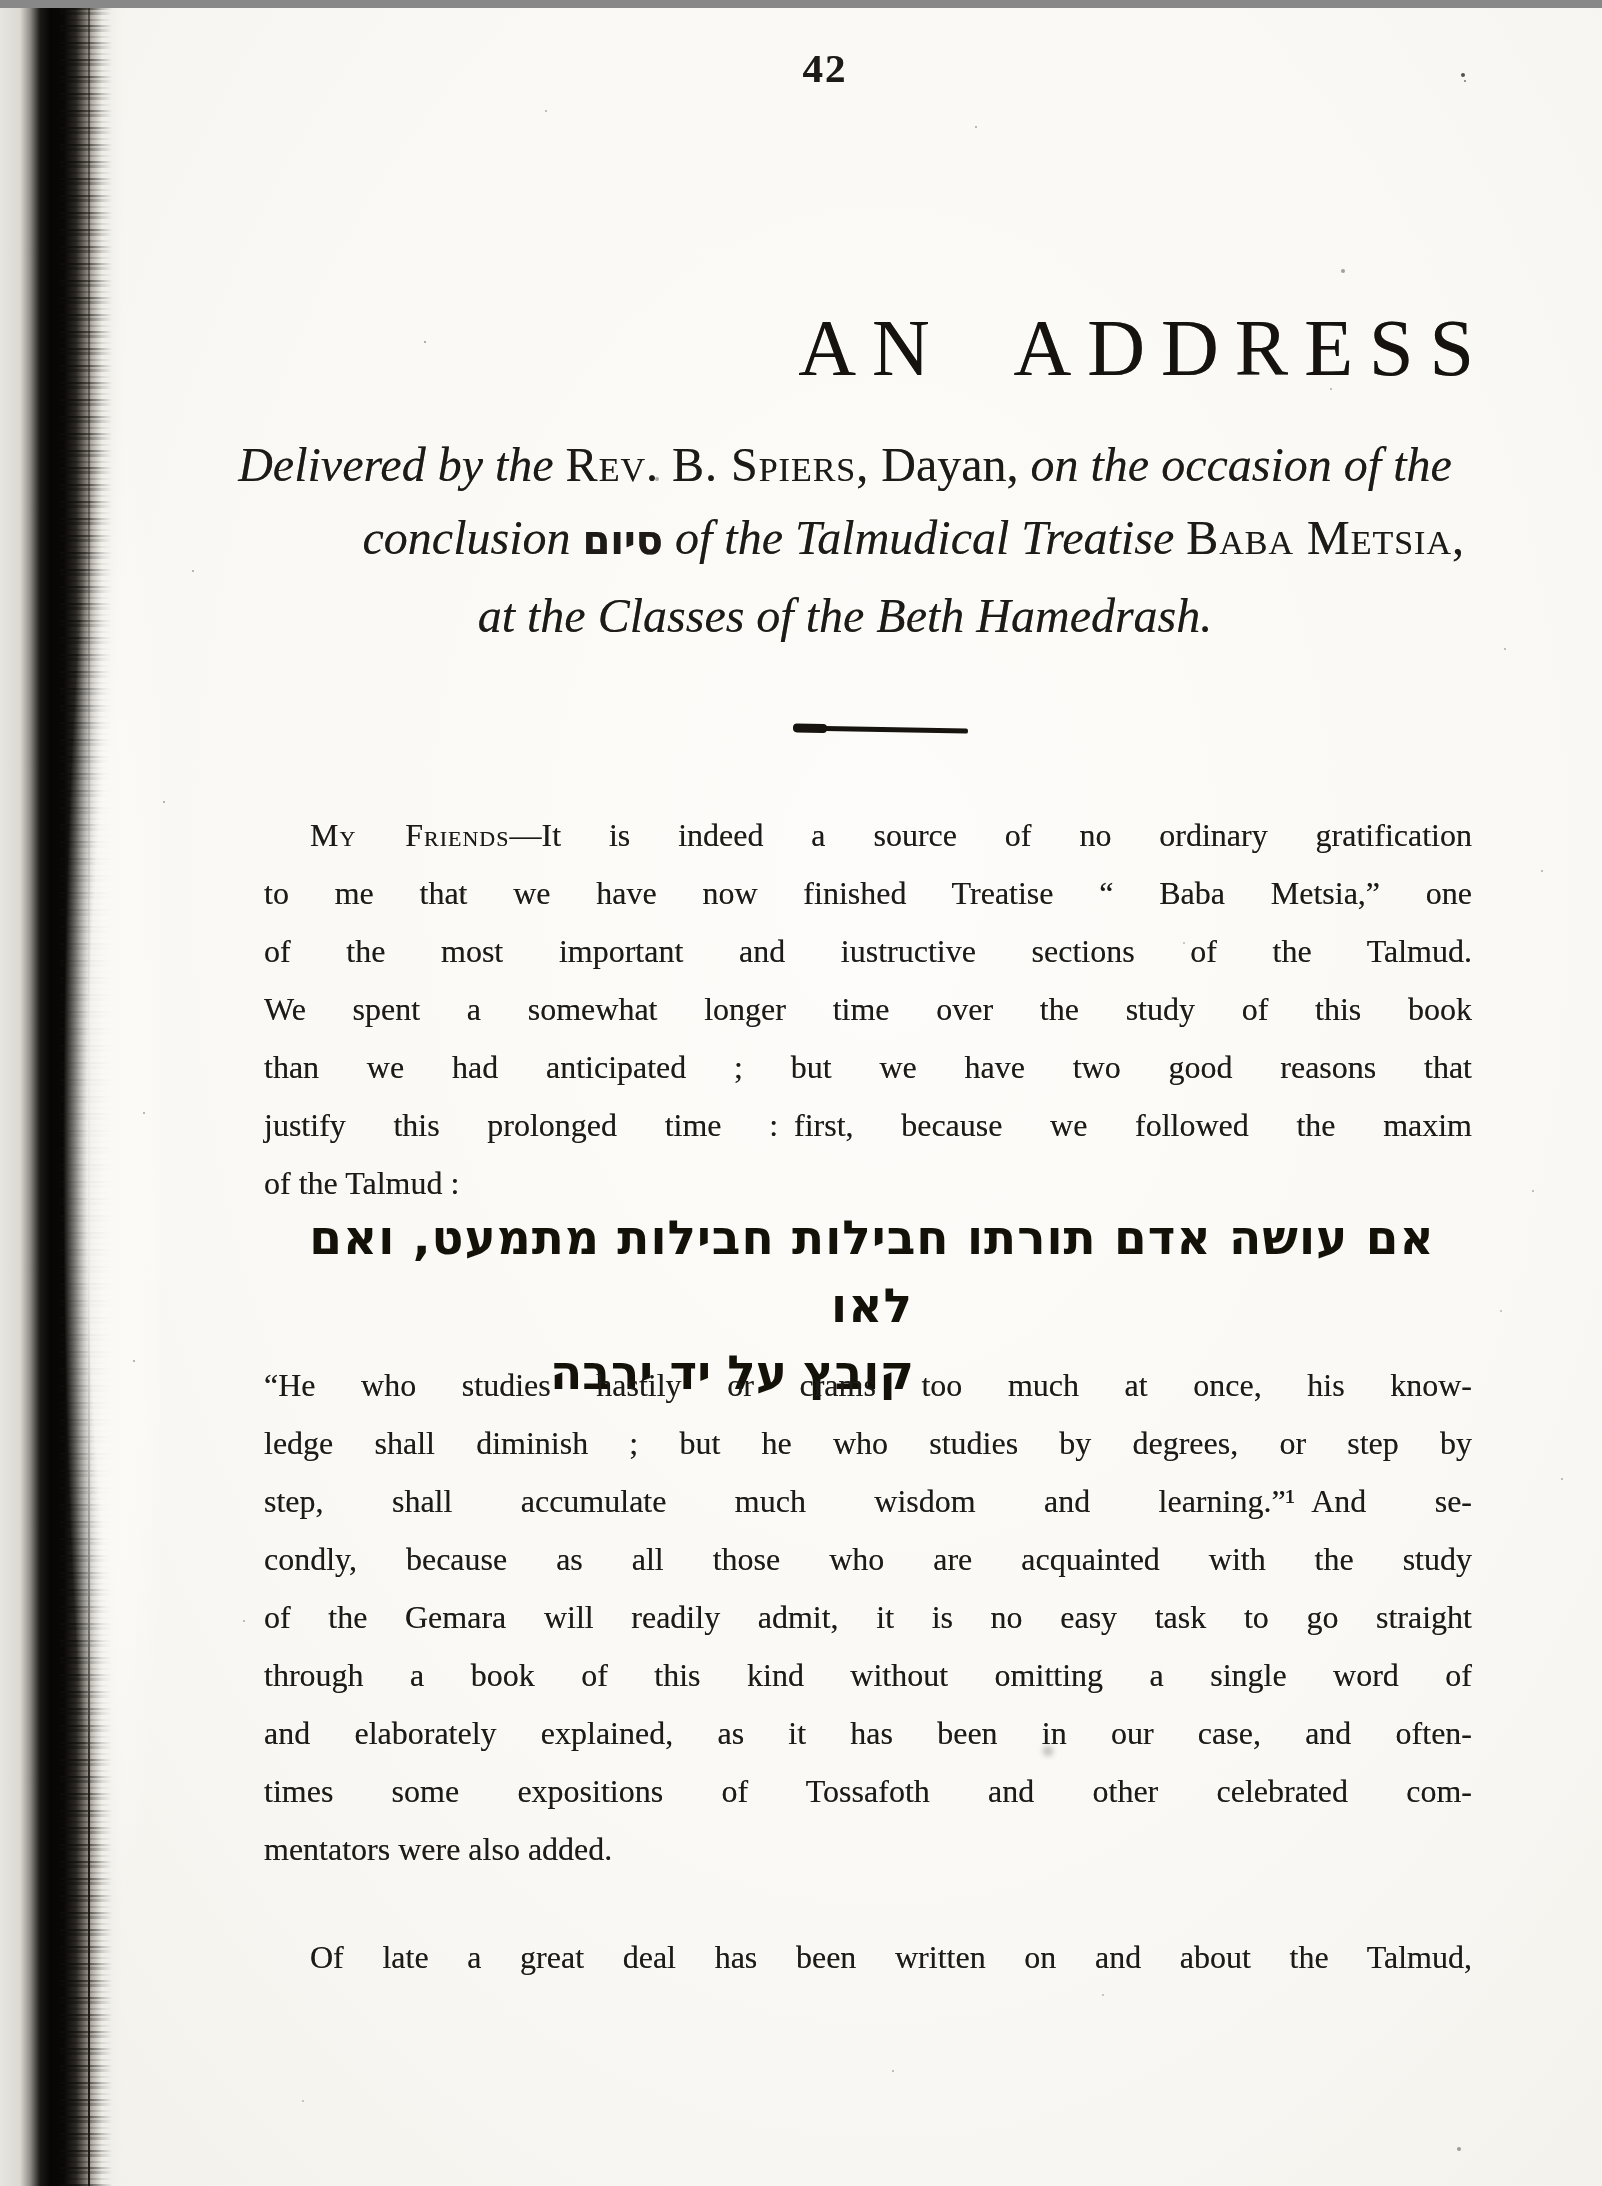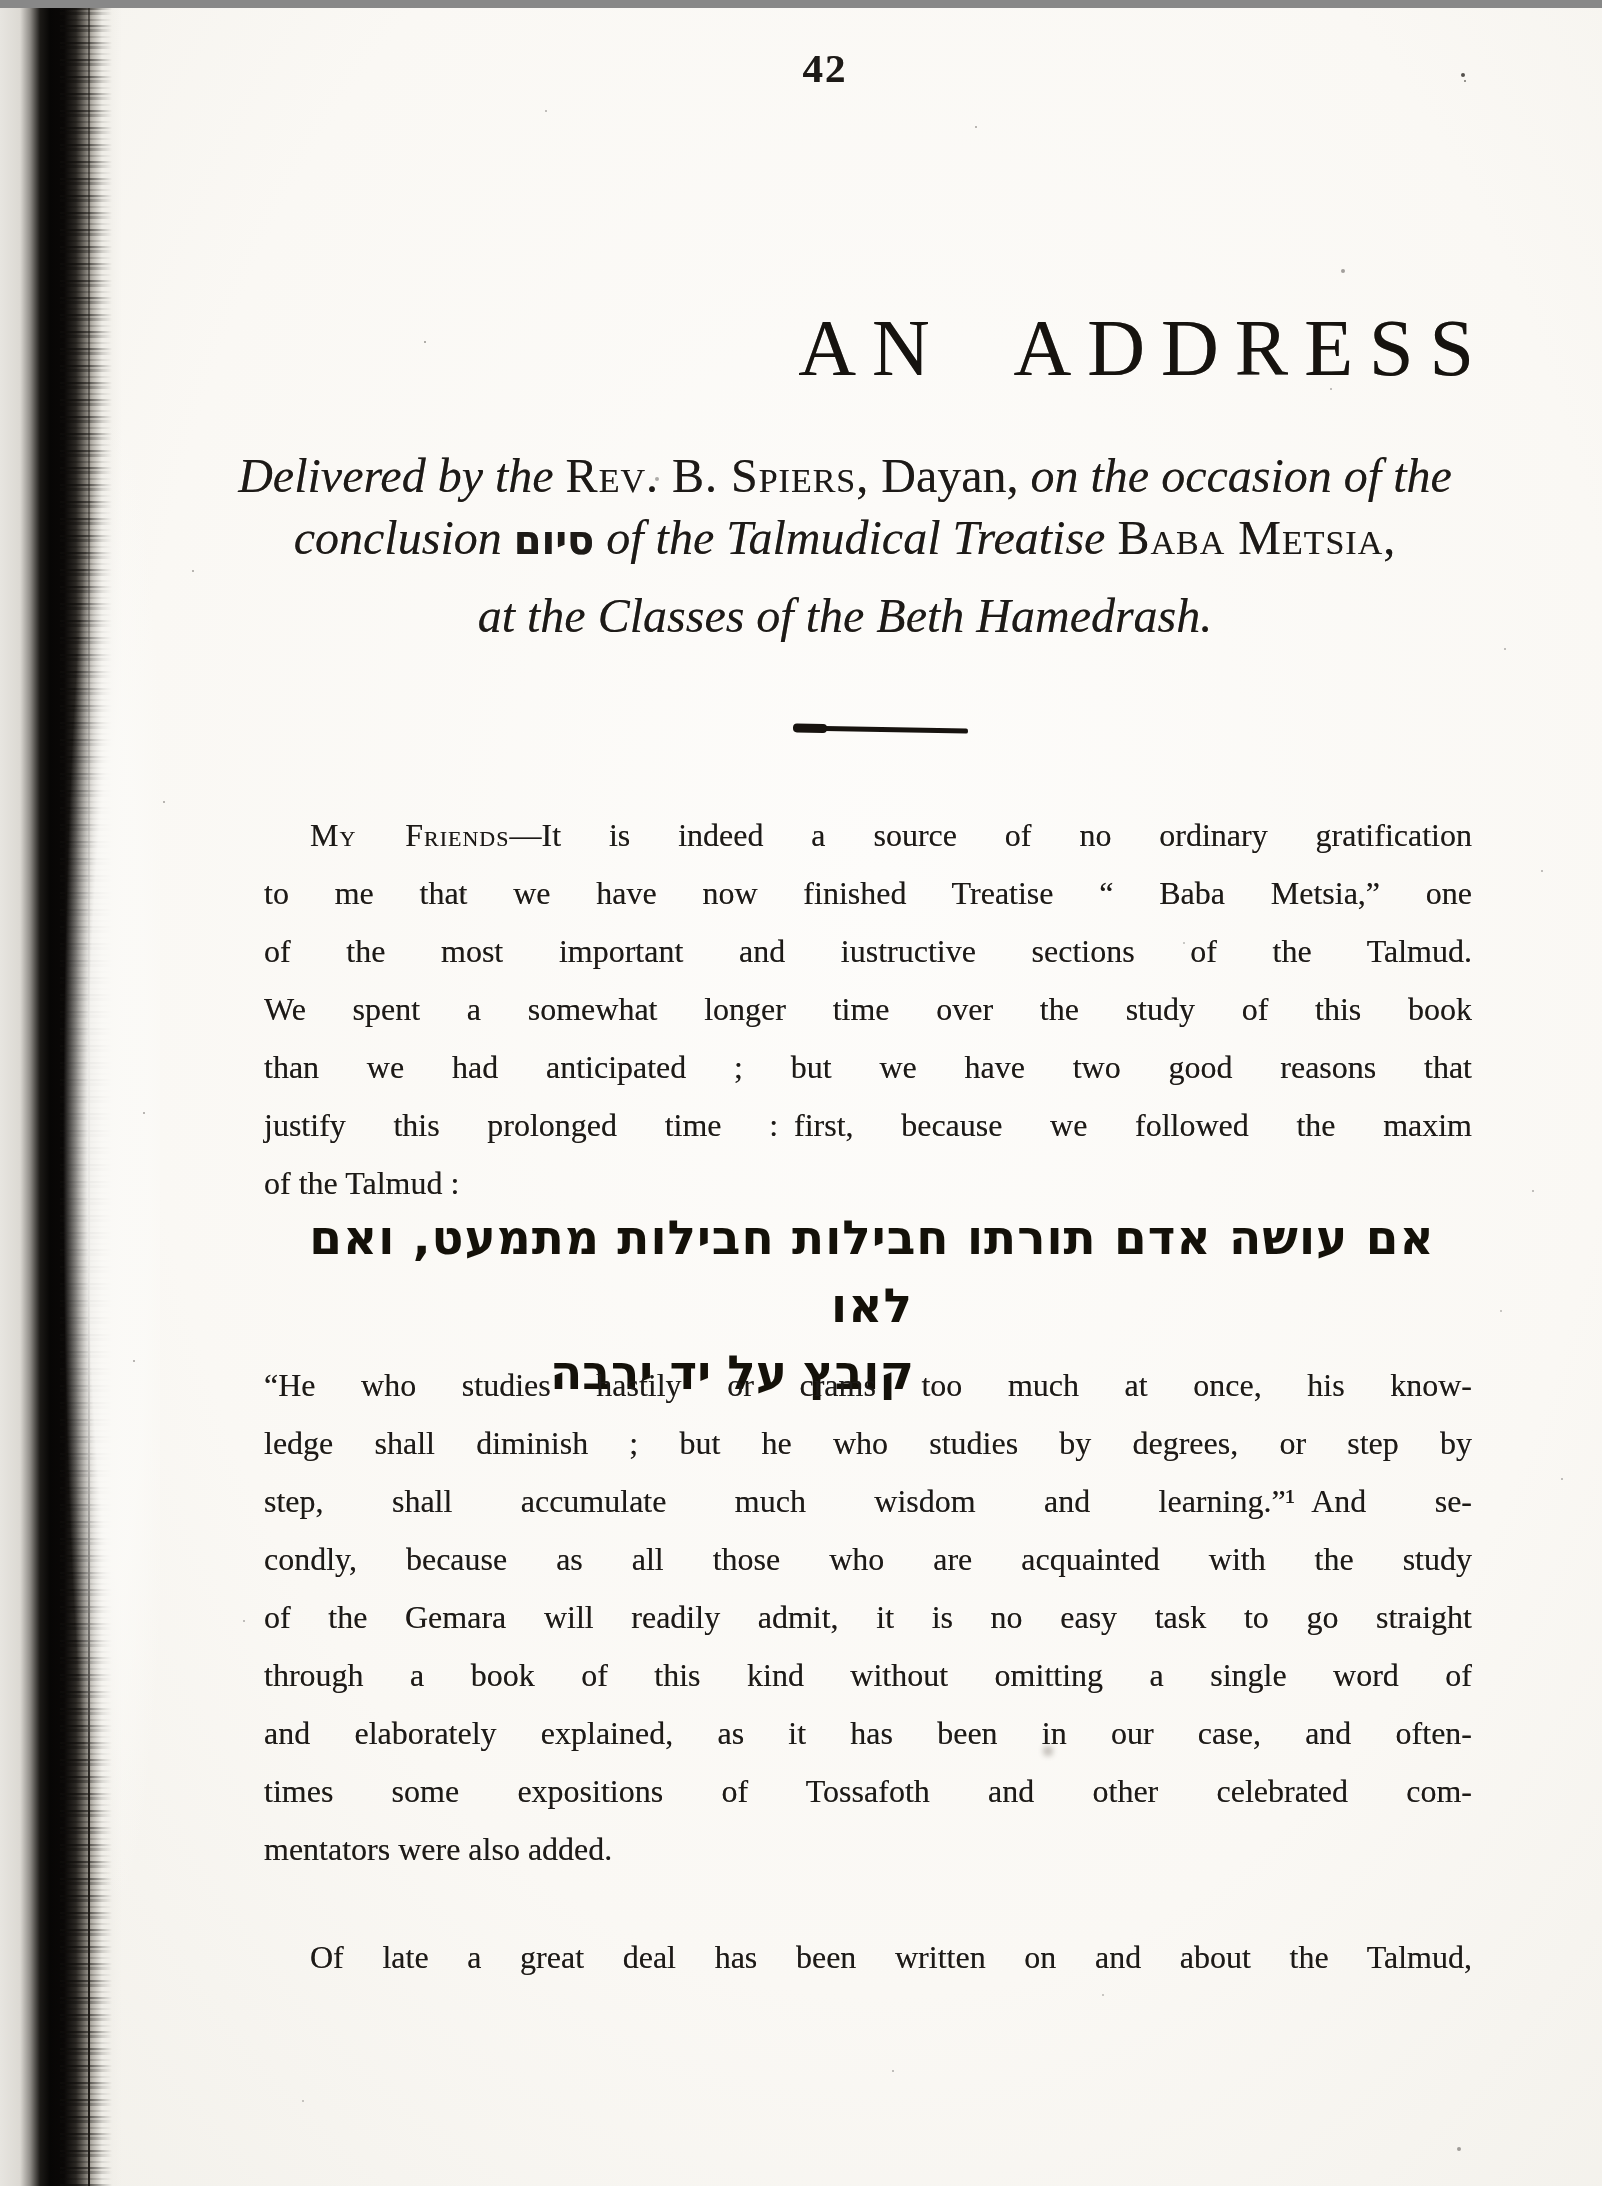--- a/index.html
+++ b/index.html
@@ -83,22 +83,22 @@
   }
 
   .title {
     position: absolute; left: 250px; top: 300px; width: 1240px;
     text-align: right; font-size: 80px; line-height: 1;
     letter-spacing: 0.20em; word-spacing: 0.45em; color: #16130f;
   }
 
   .subtitle { position: absolute; left: 225px; top: 424px; width: 1240px; font-size: 48px; }
   .subtitle .sline { position: absolute; left: 0; width: 100%; text-align: center; line-height: 1.15; }
-  .sline.l1 { top: 16px; }
-  .sline.l2 { top: 78px; }
+  .sline.l1 { top: 5px; }
+  .sline.l2 { top: 78px; text-align: right; }
   .sline.l3 { top: 156px; }
   .it { font-style: italic; }
   .sc { font-style: normal; font-variant: small-caps; letter-spacing: 1px; }
   .rm { font-style: normal; }
   .heb-inline {
     font-style: normal; font-weight: 700;
     font-family: "DejaVu Sans", sans-serif; font-size: 40px;
   }
 
   .divider {

